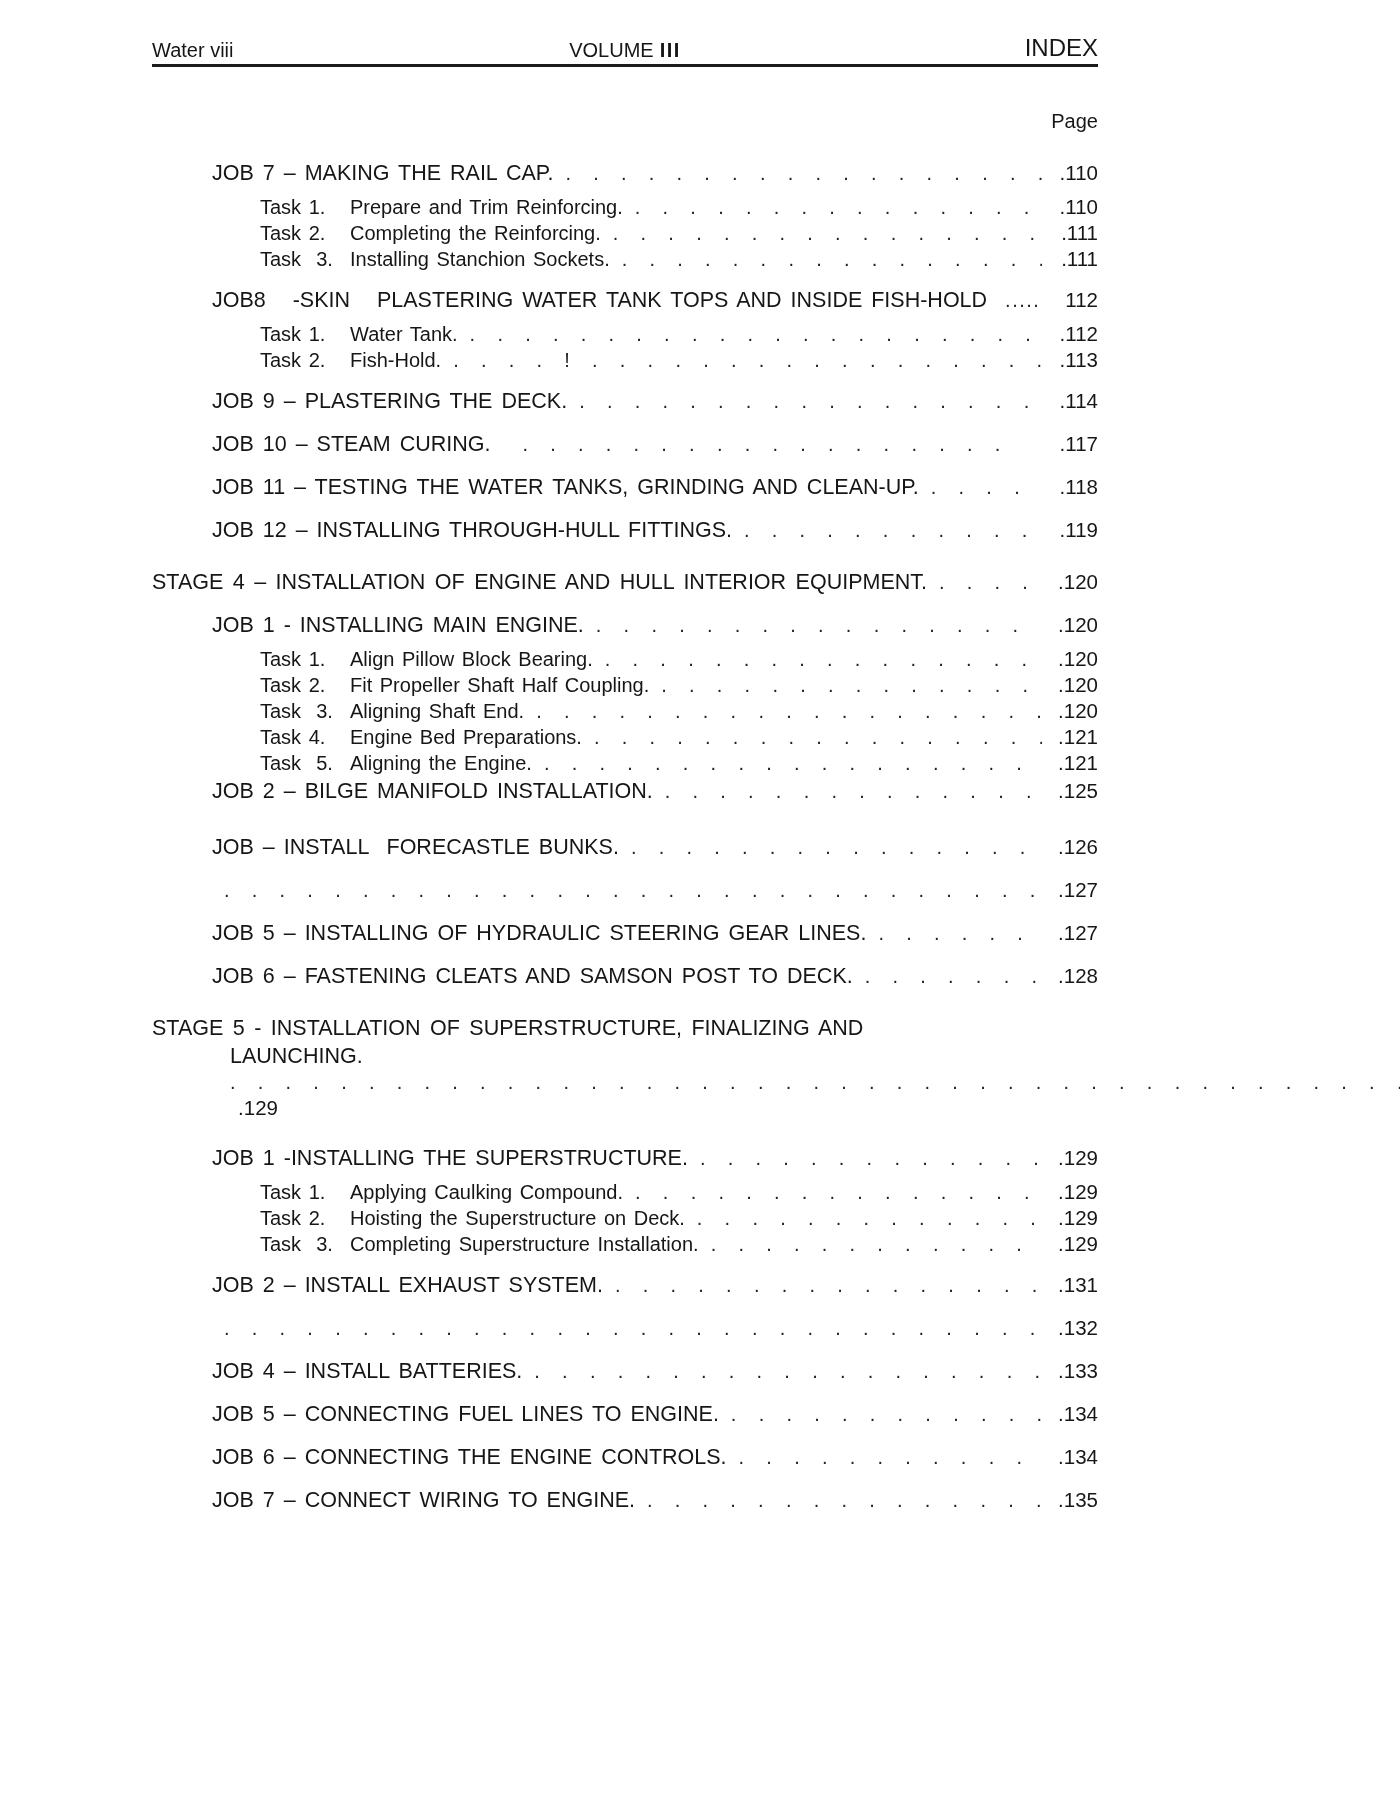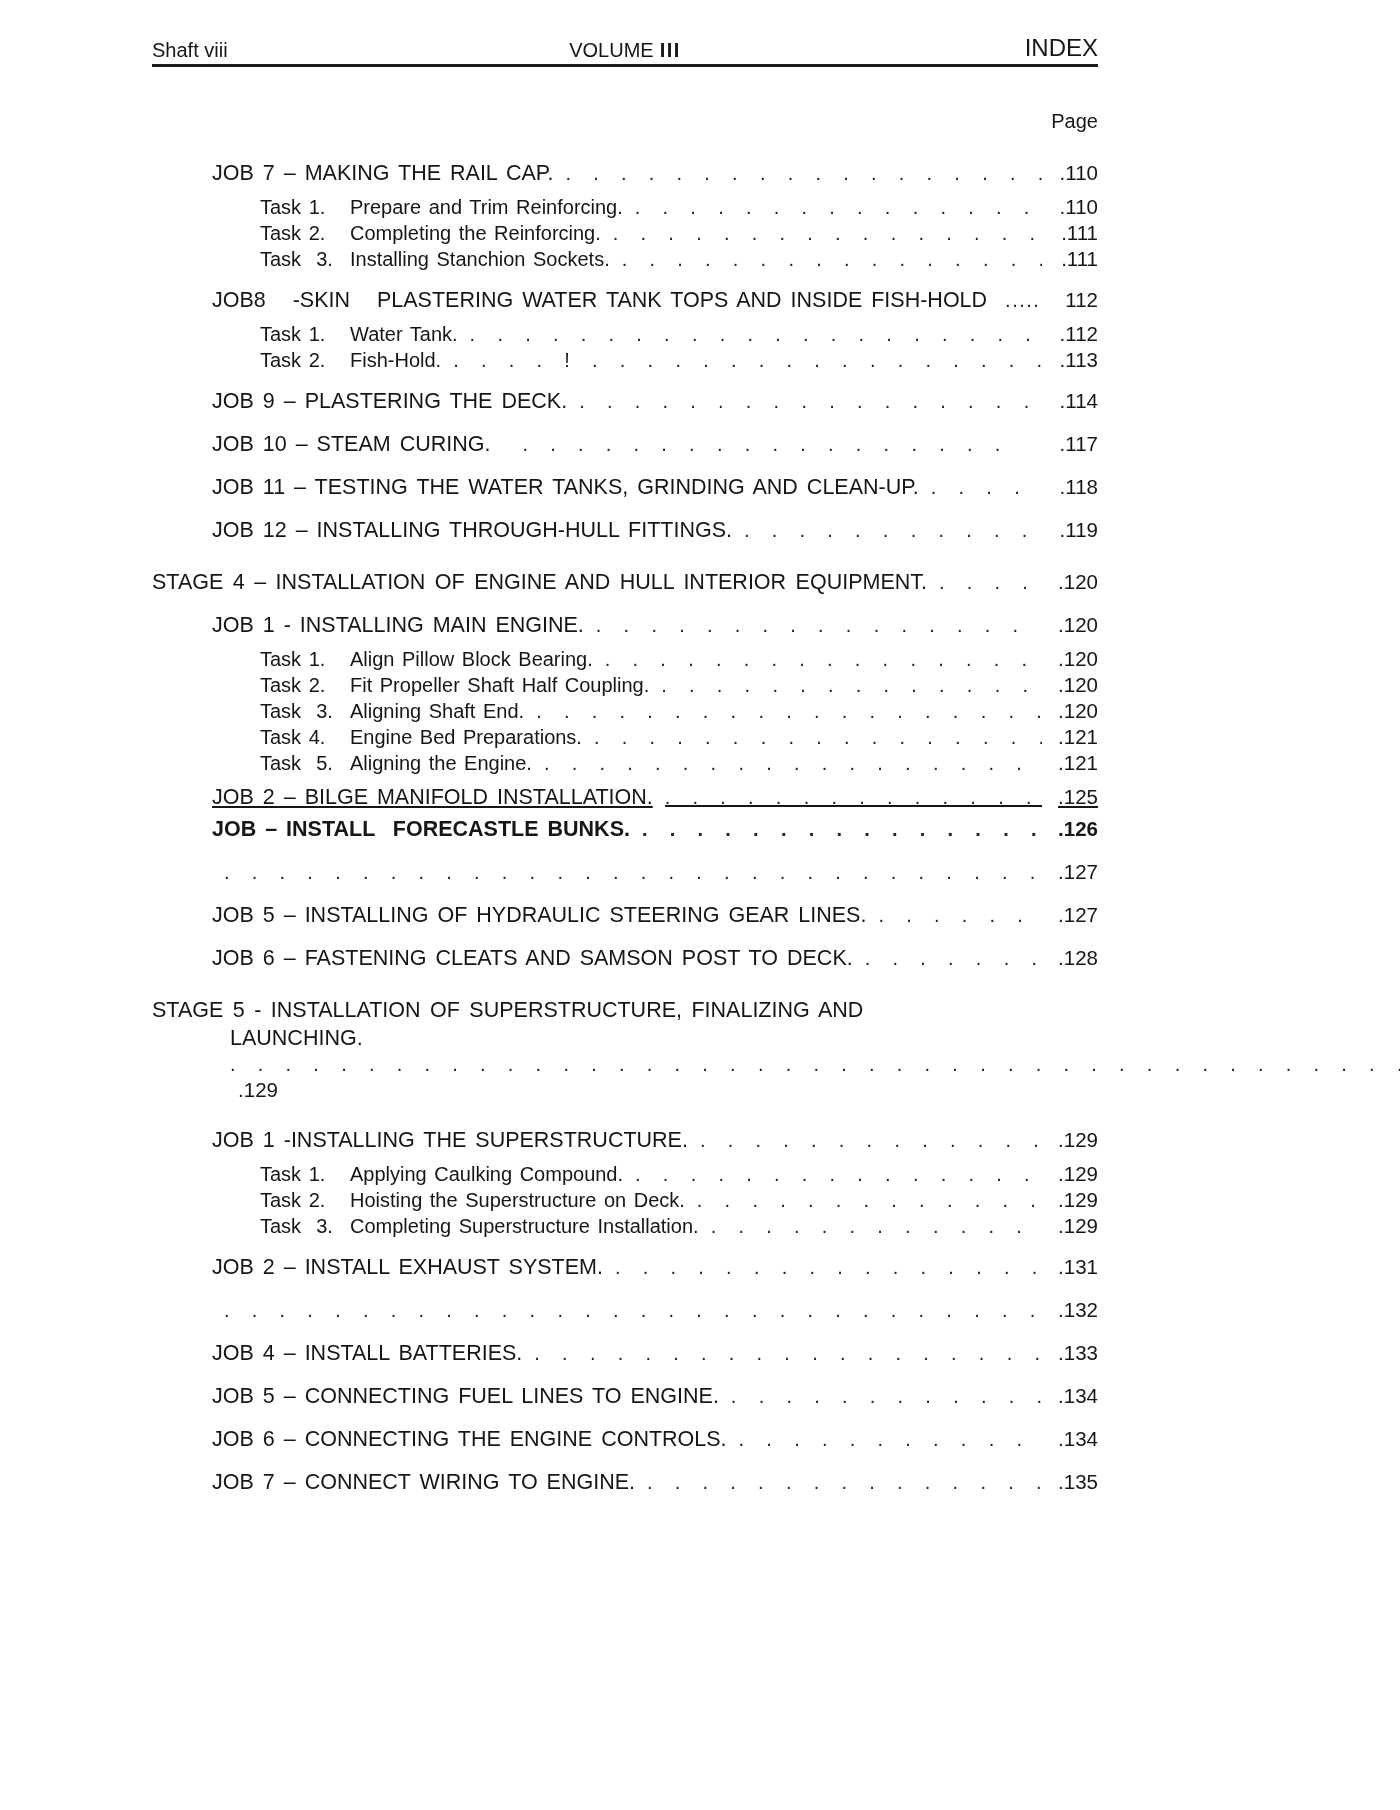--- a/index.html
+++ b/index.html
@@ -42,21 +42,21 @@
   }
   .leader.fine { letter-spacing:1.5px; margin-left:18px; }
   .page { flex:0 0 auto; white-space:pre; min-width:48px; text-align:right; font-size:20.5px; }
 </style>
 </head>
 <body>
 
 <div class="sheet">
 
   <div class="header">
-    <span class="h-left">Shaft viii</span>
+    <span class="h-left">Water viii</span>
     <span class="h-center"><span>VOLUME</span><span class="numeral">III</span></span>
     <span class="h-right">INDEX</span>
   </div>
 
   <div class="col-label">Page</div>
 
   <div class="toc">
       <div class="row job">
         <span class="label">JOB 7 – MAKING THE RAIL CAP.</span>
         <span class="leader">.&nbsp;&nbsp;&nbsp;&nbsp;.&nbsp;&nbsp;&nbsp;&nbsp;.&nbsp;&nbsp;&nbsp;&nbsp;.&nbsp;&nbsp;&nbsp;&nbsp;.&nbsp;&nbsp;&nbsp;&nbsp;.&nbsp;&nbsp;&nbsp;&nbsp;.&nbsp;&nbsp;&nbsp;&nbsp;.&nbsp;&nbsp;&nbsp;&nbsp;.&nbsp;&nbsp;&nbsp;&nbsp;.&nbsp;&nbsp;&nbsp;&nbsp;.&nbsp;&nbsp;&nbsp;&nbsp;.&nbsp;&nbsp;&nbsp;&nbsp;.&nbsp;&nbsp;&nbsp;&nbsp;.&nbsp;&nbsp;&nbsp;&nbsp;.&nbsp;&nbsp;&nbsp;&nbsp;.&nbsp;&nbsp;&nbsp;&nbsp;.&nbsp;&nbsp;&nbsp;&nbsp;.&nbsp;&nbsp;&nbsp;&nbsp;.&nbsp;&nbsp;&nbsp;&nbsp;.&nbsp;&nbsp;&nbsp;&nbsp;.&nbsp;&nbsp;&nbsp;&nbsp;.&nbsp;&nbsp;&nbsp;&nbsp;.&nbsp;&nbsp;&nbsp;&nbsp;.&nbsp;&nbsp;&nbsp;&nbsp;.&nbsp;&nbsp;&nbsp;&nbsp;.&nbsp;&nbsp;&nbsp;&nbsp;.&nbsp;&nbsp;&nbsp;&nbsp;.&nbsp;&nbsp;&nbsp;&nbsp;.&nbsp;&nbsp;&nbsp;&nbsp;.&nbsp;&nbsp;&nbsp;&nbsp;.&nbsp;&nbsp;&nbsp;&nbsp;.&nbsp;&nbsp;&nbsp;&nbsp;.&nbsp;&nbsp;&nbsp;&nbsp;.&nbsp;&nbsp;&nbsp;&nbsp;.&nbsp;&nbsp;&nbsp;&nbsp;.&nbsp;&nbsp;&nbsp;&nbsp;.&nbsp;&nbsp;&nbsp;&nbsp;.&nbsp;&nbsp;&nbsp;&nbsp;.&nbsp;&nbsp;&nbsp;&nbsp;.&nbsp;&nbsp;&nbsp;&nbsp;.&nbsp;&nbsp;&nbsp;&nbsp;.&nbsp;&nbsp;&nbsp;&nbsp;.&nbsp;&nbsp;&nbsp;&nbsp;.&nbsp;&nbsp;&nbsp;&nbsp;.&nbsp;&nbsp;&nbsp;&nbsp;.&nbsp;&nbsp;&nbsp;&nbsp;.&nbsp;&nbsp;&nbsp;&nbsp;.&nbsp;&nbsp;&nbsp;&nbsp;.&nbsp;&nbsp;&nbsp;&nbsp;.&nbsp;&nbsp;&nbsp;&nbsp;</span>
@@ -150,26 +150,26 @@
         <span class="task-name">Engine Bed Preparations.</span>
         <span class="leader">.&nbsp;&nbsp;&nbsp;&nbsp;.&nbsp;&nbsp;&nbsp;&nbsp;.&nbsp;&nbsp;&nbsp;&nbsp;.&nbsp;&nbsp;&nbsp;&nbsp;.&nbsp;&nbsp;&nbsp;&nbsp;.&nbsp;&nbsp;&nbsp;&nbsp;.&nbsp;&nbsp;&nbsp;&nbsp;.&nbsp;&nbsp;&nbsp;&nbsp;.&nbsp;&nbsp;&nbsp;&nbsp;.&nbsp;&nbsp;&nbsp;&nbsp;.&nbsp;&nbsp;&nbsp;&nbsp;.&nbsp;&nbsp;&nbsp;&nbsp;.&nbsp;&nbsp;&nbsp;&nbsp;.&nbsp;&nbsp;&nbsp;&nbsp;.&nbsp;&nbsp;&nbsp;&nbsp;.&nbsp;&nbsp;&nbsp;&nbsp;.&nbsp;&nbsp;&nbsp;&nbsp;.&nbsp;&nbsp;&nbsp;&nbsp;.&nbsp;&nbsp;&nbsp;&nbsp;.&nbsp;&nbsp;&nbsp;&nbsp;.&nbsp;&nbsp;&nbsp;&nbsp;.&nbsp;&nbsp;&nbsp;&nbsp;.&nbsp;&nbsp;&nbsp;&nbsp;.&nbsp;&nbsp;&nbsp;&nbsp;.&nbsp;&nbsp;&nbsp;&nbsp;.&nbsp;&nbsp;&nbsp;&nbsp;.&nbsp;&nbsp;&nbsp;&nbsp;.&nbsp;&nbsp;&nbsp;&nbsp;.&nbsp;&nbsp;&nbsp;&nbsp;.&nbsp;&nbsp;&nbsp;&nbsp;.&nbsp;&nbsp;&nbsp;&nbsp;.&nbsp;&nbsp;&nbsp;&nbsp;.&nbsp;&nbsp;&nbsp;&nbsp;.&nbsp;&nbsp;&nbsp;&nbsp;.&nbsp;&nbsp;&nbsp;&nbsp;.&nbsp;&nbsp;&nbsp;&nbsp;.&nbsp;&nbsp;&nbsp;&nbsp;.&nbsp;&nbsp;&nbsp;&nbsp;.&nbsp;&nbsp;&nbsp;&nbsp;.&nbsp;&nbsp;&nbsp;&nbsp;.&nbsp;&nbsp;&nbsp;&nbsp;.&nbsp;&nbsp;&nbsp;&nbsp;.&nbsp;&nbsp;&nbsp;&nbsp;.&nbsp;&nbsp;&nbsp;&nbsp;.&nbsp;&nbsp;&nbsp;&nbsp;.&nbsp;&nbsp;&nbsp;&nbsp;.&nbsp;&nbsp;&nbsp;&nbsp;.&nbsp;&nbsp;&nbsp;&nbsp;.&nbsp;&nbsp;&nbsp;&nbsp;.&nbsp;&nbsp;&nbsp;&nbsp;</span>
         <span class="page">.121</span>
       </div>
       <div class="row task" style="margin-top: 0px;">
         <span class="task-no">Task  5.</span>
         <span class="task-name">Aligning the Engine.</span>
         <span class="leader">.&nbsp;&nbsp;&nbsp;&nbsp;.&nbsp;&nbsp;&nbsp;&nbsp;.&nbsp;&nbsp;&nbsp;&nbsp;.&nbsp;&nbsp;&nbsp;&nbsp;.&nbsp;&nbsp;&nbsp;&nbsp;.&nbsp;&nbsp;&nbsp;&nbsp;.&nbsp;&nbsp;&nbsp;&nbsp;.&nbsp;&nbsp;&nbsp;&nbsp;.&nbsp;&nbsp;&nbsp;&nbsp;.&nbsp;&nbsp;&nbsp;&nbsp;.&nbsp;&nbsp;&nbsp;&nbsp;.&nbsp;&nbsp;&nbsp;&nbsp;.&nbsp;&nbsp;&nbsp;&nbsp;.&nbsp;&nbsp;&nbsp;&nbsp;.&nbsp;&nbsp;&nbsp;&nbsp;.&nbsp;&nbsp;&nbsp;&nbsp;.&nbsp;&nbsp;&nbsp;&nbsp;.&nbsp;&nbsp;&nbsp;&nbsp;.&nbsp;&nbsp;&nbsp;&nbsp;.&nbsp;&nbsp;&nbsp;&nbsp;.&nbsp;&nbsp;&nbsp;&nbsp;.&nbsp;&nbsp;&nbsp;&nbsp;.&nbsp;&nbsp;&nbsp;&nbsp;.&nbsp;&nbsp;&nbsp;&nbsp;.&nbsp;&nbsp;&nbsp;&nbsp;.&nbsp;&nbsp;&nbsp;&nbsp;.&nbsp;&nbsp;&nbsp;&nbsp;.&nbsp;&nbsp;&nbsp;&nbsp;.&nbsp;&nbsp;&nbsp;&nbsp;.&nbsp;&nbsp;&nbsp;&nbsp;.&nbsp;&nbsp;&nbsp;&nbsp;.&nbsp;&nbsp;&nbsp;&nbsp;.&nbsp;&nbsp;&nbsp;&nbsp;.&nbsp;&nbsp;&nbsp;&nbsp;.&nbsp;&nbsp;&nbsp;&nbsp;.&nbsp;&nbsp;&nbsp;&nbsp;.&nbsp;&nbsp;&nbsp;&nbsp;.&nbsp;&nbsp;&nbsp;&nbsp;.&nbsp;&nbsp;&nbsp;&nbsp;.&nbsp;&nbsp;&nbsp;&nbsp;.&nbsp;&nbsp;&nbsp;&nbsp;.&nbsp;&nbsp;&nbsp;&nbsp;.&nbsp;&nbsp;&nbsp;&nbsp;.&nbsp;&nbsp;&nbsp;&nbsp;.&nbsp;&nbsp;&nbsp;&nbsp;.&nbsp;&nbsp;&nbsp;&nbsp;.&nbsp;&nbsp;&nbsp;&nbsp;.&nbsp;&nbsp;&nbsp;&nbsp;.&nbsp;&nbsp;&nbsp;&nbsp;.&nbsp;&nbsp;&nbsp;&nbsp;</span>
         <span class="page">.121</span>
       </div>
-      <div class="row job" style="margin-top: 8px; text-decoration: underline;">
+      <div class="row job" style="margin-top: 2px;">
         <span class="label">JOB 2 – BILGE MANIFOLD INSTALLATION.</span>
         <span class="leader">.&nbsp;&nbsp;&nbsp;&nbsp;.&nbsp;&nbsp;&nbsp;&nbsp;.&nbsp;&nbsp;&nbsp;&nbsp;.&nbsp;&nbsp;&nbsp;&nbsp;.&nbsp;&nbsp;&nbsp;&nbsp;.&nbsp;&nbsp;&nbsp;&nbsp;.&nbsp;&nbsp;&nbsp;&nbsp;.&nbsp;&nbsp;&nbsp;&nbsp;.&nbsp;&nbsp;&nbsp;&nbsp;.&nbsp;&nbsp;&nbsp;&nbsp;.&nbsp;&nbsp;&nbsp;&nbsp;.&nbsp;&nbsp;&nbsp;&nbsp;.&nbsp;&nbsp;&nbsp;&nbsp;.&nbsp;&nbsp;&nbsp;&nbsp;.&nbsp;&nbsp;&nbsp;&nbsp;.&nbsp;&nbsp;&nbsp;&nbsp;.&nbsp;&nbsp;&nbsp;&nbsp;.&nbsp;&nbsp;&nbsp;&nbsp;.&nbsp;&nbsp;&nbsp;&nbsp;.&nbsp;&nbsp;&nbsp;&nbsp;.&nbsp;&nbsp;&nbsp;&nbsp;.&nbsp;&nbsp;&nbsp;&nbsp;.&nbsp;&nbsp;&nbsp;&nbsp;.&nbsp;&nbsp;&nbsp;&nbsp;.&nbsp;&nbsp;&nbsp;&nbsp;.&nbsp;&nbsp;&nbsp;&nbsp;.&nbsp;&nbsp;&nbsp;&nbsp;.&nbsp;&nbsp;&nbsp;&nbsp;.&nbsp;&nbsp;&nbsp;&nbsp;.&nbsp;&nbsp;&nbsp;&nbsp;.&nbsp;&nbsp;&nbsp;&nbsp;.&nbsp;&nbsp;&nbsp;&nbsp;.&nbsp;&nbsp;&nbsp;&nbsp;.&nbsp;&nbsp;&nbsp;&nbsp;.&nbsp;&nbsp;&nbsp;&nbsp;.&nbsp;&nbsp;&nbsp;&nbsp;.&nbsp;&nbsp;&nbsp;&nbsp;.&nbsp;&nbsp;&nbsp;&nbsp;.&nbsp;&nbsp;&nbsp;&nbsp;.&nbsp;&nbsp;&nbsp;&nbsp;.&nbsp;&nbsp;&nbsp;&nbsp;.&nbsp;&nbsp;&nbsp;&nbsp;.&nbsp;&nbsp;&nbsp;&nbsp;.&nbsp;&nbsp;&nbsp;&nbsp;.&nbsp;&nbsp;&nbsp;&nbsp;.&nbsp;&nbsp;&nbsp;&nbsp;.&nbsp;&nbsp;&nbsp;&nbsp;.&nbsp;&nbsp;&nbsp;&nbsp;.&nbsp;&nbsp;&nbsp;&nbsp;.&nbsp;&nbsp;&nbsp;&nbsp;</span>
         <span class="page">.125</span>
       </div>
-      <div class="row job" style="margin-top: 6px; font-weight: bold;">
+      <div class="row job" style="margin-top: 30px;">
         <span class="label">JOB – INSTALL  FORECASTLE BUNKS.</span>
         <span class="leader">.&nbsp;&nbsp;&nbsp;&nbsp;.&nbsp;&nbsp;&nbsp;&nbsp;.&nbsp;&nbsp;&nbsp;&nbsp;.&nbsp;&nbsp;&nbsp;&nbsp;.&nbsp;&nbsp;&nbsp;&nbsp;.&nbsp;&nbsp;&nbsp;&nbsp;.&nbsp;&nbsp;&nbsp;&nbsp;.&nbsp;&nbsp;&nbsp;&nbsp;.&nbsp;&nbsp;&nbsp;&nbsp;.&nbsp;&nbsp;&nbsp;&nbsp;.&nbsp;&nbsp;&nbsp;&nbsp;.&nbsp;&nbsp;&nbsp;&nbsp;.&nbsp;&nbsp;&nbsp;&nbsp;.&nbsp;&nbsp;&nbsp;&nbsp;.&nbsp;&nbsp;&nbsp;&nbsp;.&nbsp;&nbsp;&nbsp;&nbsp;.&nbsp;&nbsp;&nbsp;&nbsp;.&nbsp;&nbsp;&nbsp;&nbsp;.&nbsp;&nbsp;&nbsp;&nbsp;.&nbsp;&nbsp;&nbsp;&nbsp;.&nbsp;&nbsp;&nbsp;&nbsp;.&nbsp;&nbsp;&nbsp;&nbsp;.&nbsp;&nbsp;&nbsp;&nbsp;.&nbsp;&nbsp;&nbsp;&nbsp;.&nbsp;&nbsp;&nbsp;&nbsp;.&nbsp;&nbsp;&nbsp;&nbsp;.&nbsp;&nbsp;&nbsp;&nbsp;.&nbsp;&nbsp;&nbsp;&nbsp;.&nbsp;&nbsp;&nbsp;&nbsp;.&nbsp;&nbsp;&nbsp;&nbsp;.&nbsp;&nbsp;&nbsp;&nbsp;.&nbsp;&nbsp;&nbsp;&nbsp;.&nbsp;&nbsp;&nbsp;&nbsp;.&nbsp;&nbsp;&nbsp;&nbsp;.&nbsp;&nbsp;&nbsp;&nbsp;.&nbsp;&nbsp;&nbsp;&nbsp;.&nbsp;&nbsp;&nbsp;&nbsp;.&nbsp;&nbsp;&nbsp;&nbsp;.&nbsp;&nbsp;&nbsp;&nbsp;.&nbsp;&nbsp;&nbsp;&nbsp;.&nbsp;&nbsp;&nbsp;&nbsp;.&nbsp;&nbsp;&nbsp;&nbsp;.&nbsp;&nbsp;&nbsp;&nbsp;.&nbsp;&nbsp;&nbsp;&nbsp;.&nbsp;&nbsp;&nbsp;&nbsp;.&nbsp;&nbsp;&nbsp;&nbsp;.&nbsp;&nbsp;&nbsp;&nbsp;.&nbsp;&nbsp;&nbsp;&nbsp;.&nbsp;&nbsp;&nbsp;&nbsp;.&nbsp;&nbsp;&nbsp;&nbsp;</span>
         <span class="page">.126</span>
       </div>
       <div class="row job" style="margin-top: 17px;">
         <span class="leader">.&nbsp;&nbsp;&nbsp;&nbsp;.&nbsp;&nbsp;&nbsp;&nbsp;.&nbsp;&nbsp;&nbsp;&nbsp;.&nbsp;&nbsp;&nbsp;&nbsp;.&nbsp;&nbsp;&nbsp;&nbsp;.&nbsp;&nbsp;&nbsp;&nbsp;.&nbsp;&nbsp;&nbsp;&nbsp;.&nbsp;&nbsp;&nbsp;&nbsp;.&nbsp;&nbsp;&nbsp;&nbsp;.&nbsp;&nbsp;&nbsp;&nbsp;.&nbsp;&nbsp;&nbsp;&nbsp;.&nbsp;&nbsp;&nbsp;&nbsp;.&nbsp;&nbsp;&nbsp;&nbsp;.&nbsp;&nbsp;&nbsp;&nbsp;.&nbsp;&nbsp;&nbsp;&nbsp;.&nbsp;&nbsp;&nbsp;&nbsp;.&nbsp;&nbsp;&nbsp;&nbsp;.&nbsp;&nbsp;&nbsp;&nbsp;.&nbsp;&nbsp;&nbsp;&nbsp;.&nbsp;&nbsp;&nbsp;&nbsp;.&nbsp;&nbsp;&nbsp;&nbsp;.&nbsp;&nbsp;&nbsp;&nbsp;.&nbsp;&nbsp;&nbsp;&nbsp;.&nbsp;&nbsp;&nbsp;&nbsp;.&nbsp;&nbsp;&nbsp;&nbsp;.&nbsp;&nbsp;&nbsp;&nbsp;.&nbsp;&nbsp;&nbsp;&nbsp;.&nbsp;&nbsp;&nbsp;&nbsp;.&nbsp;&nbsp;&nbsp;&nbsp;.&nbsp;&nbsp;&nbsp;&nbsp;.&nbsp;&nbsp;&nbsp;&nbsp;.&nbsp;&nbsp;&nbsp;&nbsp;.&nbsp;&nbsp;&nbsp;&nbsp;.&nbsp;&nbsp;&nbsp;&nbsp;.&nbsp;&nbsp;&nbsp;&nbsp;.&nbsp;&nbsp;&nbsp;&nbsp;.&nbsp;&nbsp;&nbsp;&nbsp;.&nbsp;&nbsp;&nbsp;&nbsp;.&nbsp;&nbsp;&nbsp;&nbsp;.&nbsp;&nbsp;&nbsp;&nbsp;.&nbsp;&nbsp;&nbsp;&nbsp;.&nbsp;&nbsp;&nbsp;&nbsp;.&nbsp;&nbsp;&nbsp;&nbsp;.&nbsp;&nbsp;&nbsp;&nbsp;.&nbsp;&nbsp;&nbsp;&nbsp;.&nbsp;&nbsp;&nbsp;&nbsp;.&nbsp;&nbsp;&nbsp;&nbsp;.&nbsp;&nbsp;&nbsp;&nbsp;.&nbsp;&nbsp;&nbsp;&nbsp;.&nbsp;&nbsp;&nbsp;&nbsp;</span>
         <span class="page">.127</span>
       </div>
       <div class="row job" style="margin-top: 17px;">
         <span class="label">JOB 5 – INSTALLING OF HYDRAULIC STEERING GEAR LINES.</span>

